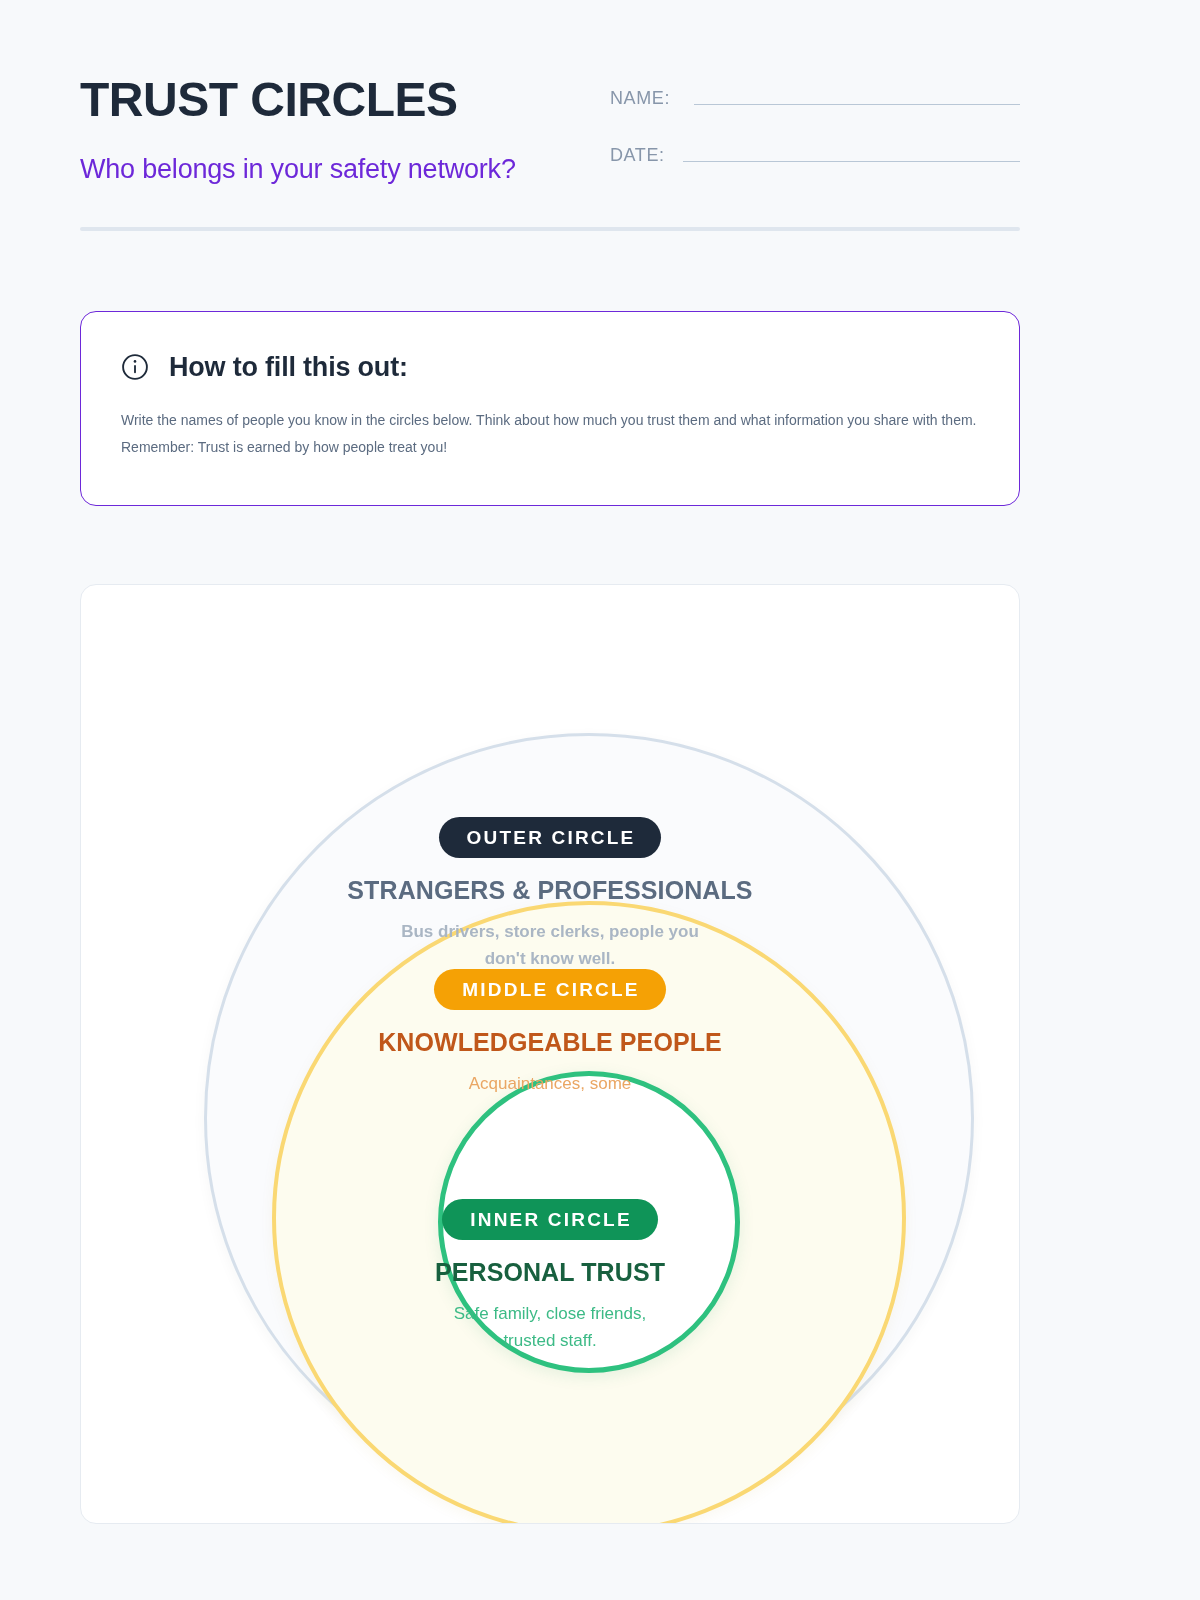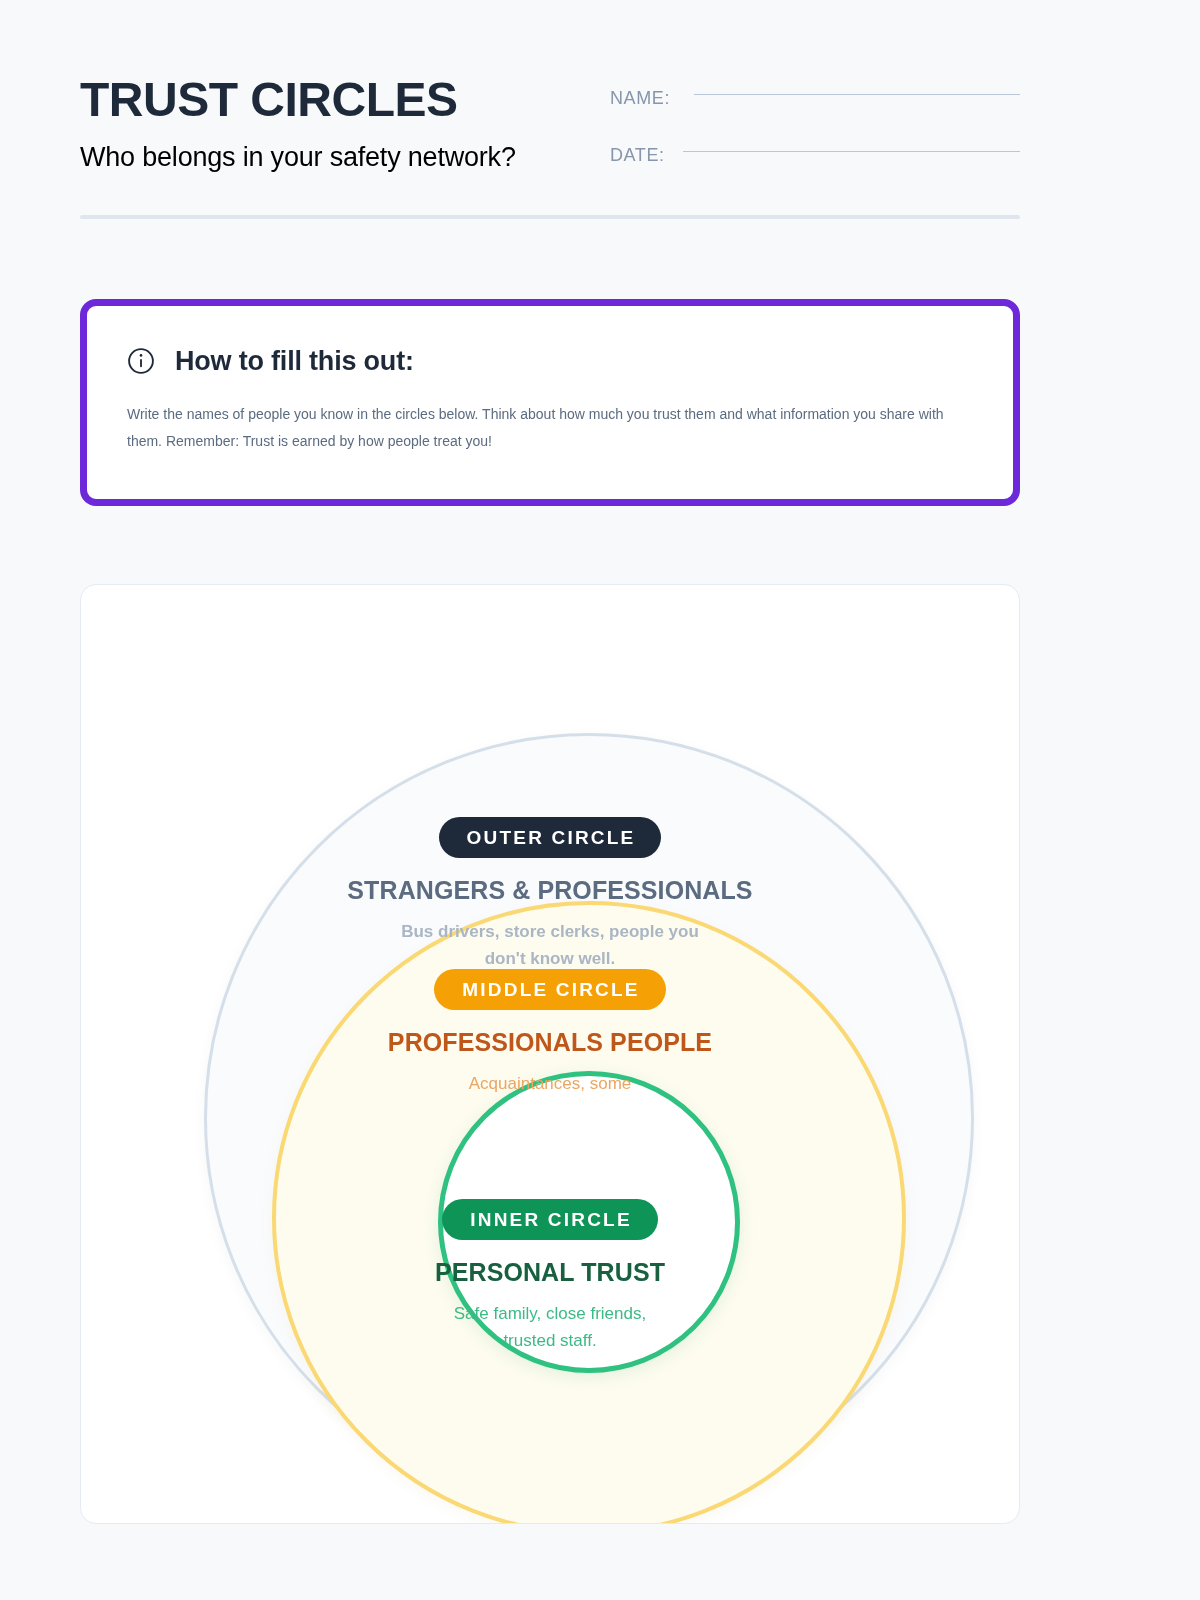--- a/index.html
+++ b/index.html
@@ -38,36 +38,36 @@
 
   .worksheet-title {
     font-size: 48px;
     font-weight: 700;
     letter-spacing: -0.5px;
     color: #1e2a3a;
     line-height: 1.08;
   }
 
   .worksheet-subtitle {
-    margin-top: 16px;
+    margin-top: 28px;
     font-size: 27px;
     font-weight: 400;
-    color: #000000;
+    color: #6d28d9;
     letter-spacing: -0.2px;
   }
 
   .meta-block {
     flex: 0 0 auto;
     width: 410px;
     padding-top: 14px;
   }
 
   .meta-row {
     display: flex;
-    align-items: center;
+    align-items: flex-end;
     margin-bottom: 36px;
   }
   .meta-row:last-child { margin-bottom: 0; }
 
   .meta-label {
     font-size: 18px;
     letter-spacing: 0.6px;
     color: #8796aa;
     font-weight: 400;
     white-space: nowrap;
@@ -87,21 +87,21 @@
     margin-top: 42px;
     height: 4px;
     border-radius: 2px;
     background: #dfe6ee;
   }
 
   
   .instructions-card {
     margin-top: 80px;
     background: #ffffff;
-    border: 7px solid #6d28d9;
+    border: 1px solid #6d28d9;
     border-radius: 16px;
     padding: 40px 40px 44px 40px;
   }
 
   .instructions-head {
     display: flex;
     align-items: center;
     gap: 20px;
   }
 
@@ -275,21 +275,21 @@
       <div class="ring ring-inner"></div>
 
       <div class="ring-label label-outer">
         <span class="pill pill-outer">OUTER CIRCLE</span>
         <div class="ring-heading heading-outer">STRANGERS &amp; PROFESSIONALS</div>
         <div class="ring-desc desc-outer">Bus drivers, store clerks, people you don't know well.</div>
       </div>
 
       <div class="ring-label label-middle">
         <span class="pill pill-middle">MIDDLE CIRCLE</span>
-        <div class="ring-heading heading-middle">PROFESSIONALS PEOPLE</div>
+        <div class="ring-heading heading-middle">KNOWLEDGEABLE PEOPLE</div>
         <div class="ring-desc desc-middle">Acquaintances, some</div>
       </div>
 
       <div class="ring-label label-inner">
         <span class="pill pill-inner">INNER CIRCLE</span>
         <div class="ring-heading heading-inner">PERSONAL TRUST</div>
         <div class="ring-desc desc-inner">Safe family, close friends, trusted staff.</div>
       </div>
 
     </div>

